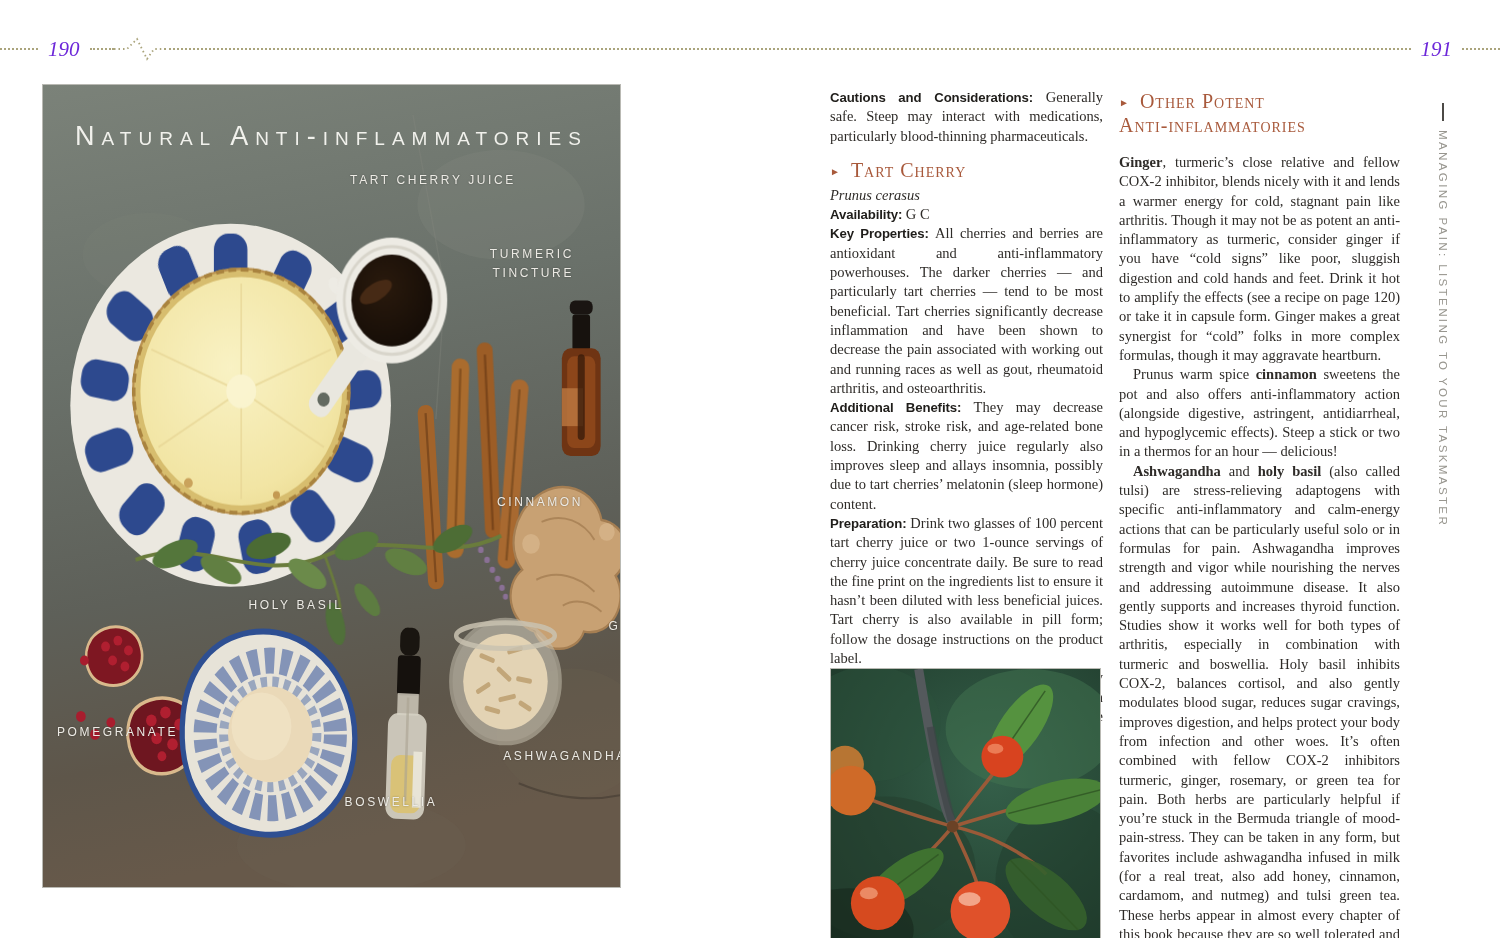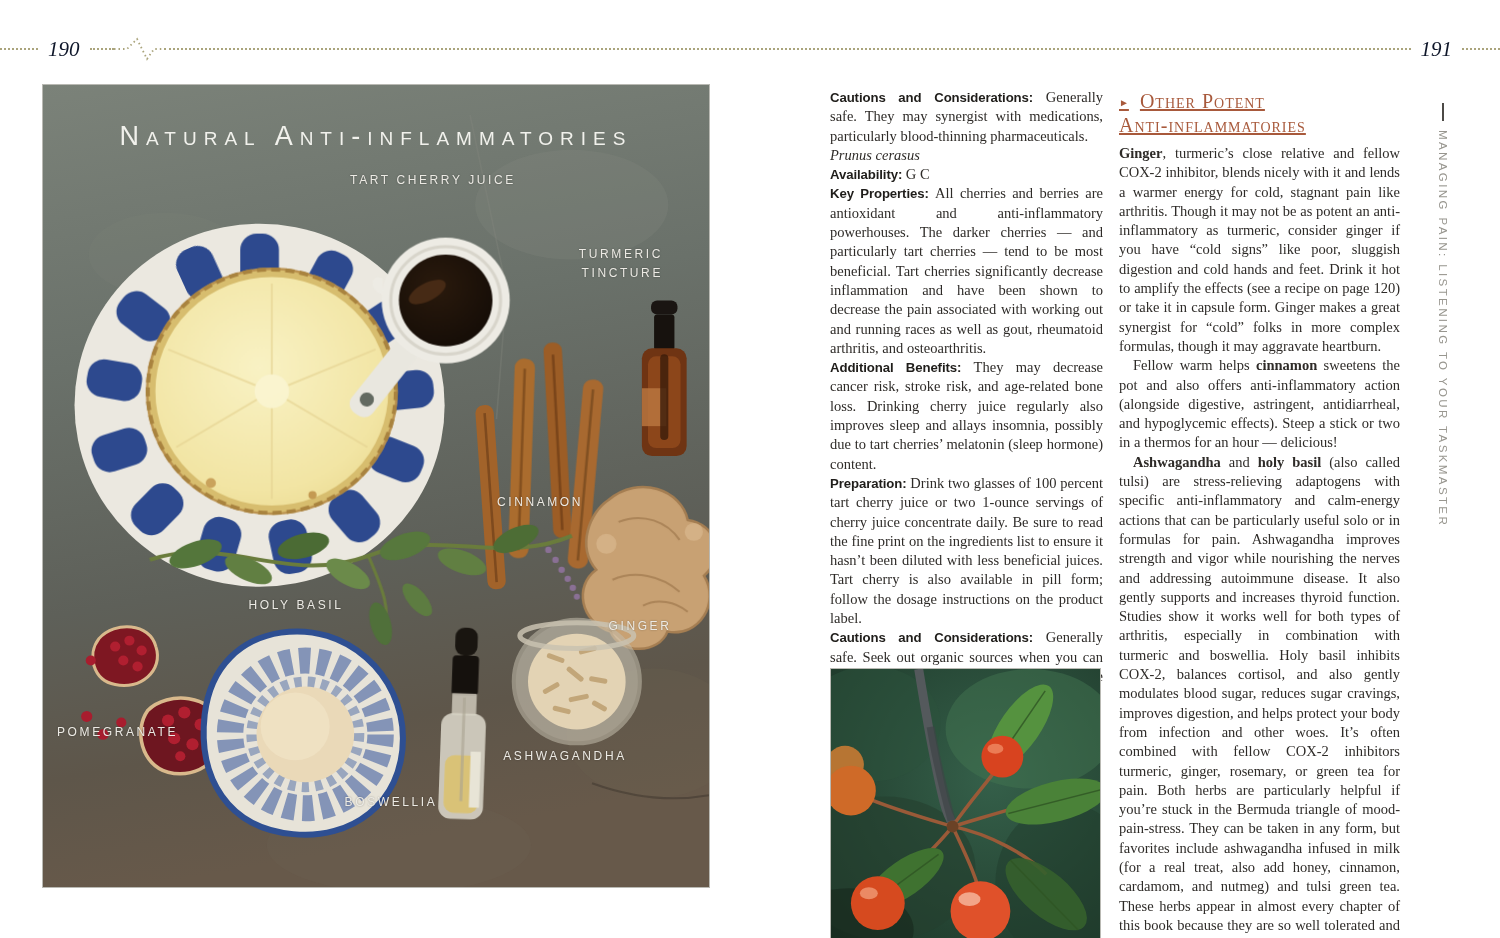--- a/index.html
+++ b/index.html
@@ -5,25 +5,25 @@
   * { margin:0; padding:0; box-sizing:border-box; }
   html,body { width:1500px; height:938px; background:#ffffff; overflow:hidden;
               font-family:"Liberation Serif", serif; }
   .spread { position:relative; width:1500px; height:938px; background:#fff; }
 
   
   .toprule { position:absolute; top:36px; left:0; right:0; height:26px;
              display:flex; align-items:center; }
   .dots { border-top:2px dotted #aaa47c; height:0; }
   .seg1 { width:38px; } .seg2 { width:24px; } .seg3 { flex:1; } .seg4 { width:38px; }
-  .pagenum { font-style:italic; font-size:21px; color:#0f172a; padding:0 10px; line-height:1; }
+  .pagenum { font-style:italic; font-size:21px; color:#6d28d9; padding:0 10px; line-height:1; }
   .zigzag { width:50px; height:26px; flex:0 0 auto; }
 
   
-  .photo-left { position:absolute; left:42px; top:84px; width:668px; height:804px;
+  .photo-left { position:absolute; left:42px; top:84px; width:579px; height:804px;
                 border:1px solid #b9b9b3; overflow:hidden; }
   .photo-left svg { position:absolute; inset:0; width:100%; height:100%; display:block; }
   .photo-title { position:absolute; top:36px; left:0; right:0; text-align:center;
                  font-family:"Liberation Sans", sans-serif; font-variant:small-caps;
                  font-size:27px; letter-spacing:7px; color:#f1f1ec; }
   .plabel { position:absolute; font-family:"Liberation Sans", sans-serif;
             font-size:12px; letter-spacing:2.6px; color:#eceae4;
             white-space:pre-line; line-height:1.6; text-shadow:0 0 2px rgba(0,0,0,.35); }
   .plabel.center { transform:translateX(-50%); text-align:right; }
   .plabel.right  { text-align:right; }
@@ -35,21 +35,21 @@
   .col2 { left:1119px; width:281px; }
   .para { font-size:14.5px; line-height:19.3px; text-align:justify;
           hyphens:auto; -webkit-hyphens:auto; margin:0; }
   .para.indent { text-indent:14px; }
   .seg-b { font-family:"Liberation Sans", sans-serif; font-weight:bold;
            font-size:13.2px; color:#1f1d1a; letter-spacing:-0.1px; }
   .seg-i { font-style:italic; }
   .seg-bs { font-weight:bold; }
   .heading { color:#a8593b; font-size:20px; line-height:23px;
              font-variant:small-caps; letter-spacing:1px; margin:13px 0 3px; }
-  .heading.first { margin-top:2px; margin-bottom:7px;text-decoration:underline; }
+  .heading.first { margin-top:2px; margin-bottom:16px; }
   .heading .bullet { font-size:10px; vertical-align:2px; margin-right:11px;
                      letter-spacing:0; }
   .heading .heading-text { white-space:pre-line; }
 
   
   .photo-cherry { position:absolute; left:830px; top:668px; width:271px; height:270px;
                   border:1px solid #b9b9b3; border-bottom:none; overflow:hidden; }
   .photo-cherry svg { width:100%; height:100%; display:block; }
 
   
@@ -282,21 +282,22 @@
     <div class="plabel center" style="left:497px; top:408px;">CINNAMON</div>
     <div class="plabel center" style="left:253px; top:511px;">HOLY BASIL</div>
     <div class="plabel center" style="left:597px; top:532px;">GINGER</div>
     <div class="plabel" style="left:14px; top:638px;">POMEGRANATE</div>
     <div class="plabel center" style="left:348px; top:708px;">BOSWELLIA</div>
     <div class="plabel center" style="left:522px; top:662px;">ASHWAGANDHA</div>
   </figure>
 
   <section class="col col1">
     <div>
-        <p class="para"><span class="seg-b">Cautions and Considerations: </span><span>Generally safe. They may synergist with medications, particularly blood-thinning pharmaceuticals.</span></p>
+        <p class="para"><span class="seg-b">Cautions and Considerations: </span><span>Generally safe. Steep may interact with medications, particularly blood-thinning pharmaceuticals.</span></p>
+        <div class="heading"><span class="bullet">►</span><span class="heading-text">Tart Cherry</span></div>
         <p class="para"><span class="seg-i">Prunus cerasus</span></p>
         <p class="para"><span class="seg-b">Availability: </span><span>G C</span></p>
         <p class="para"><span class="seg-b">Key Properties: </span><span>All cherries and berries are antioxidant and anti-inflammatory powerhouses. The darker cherries — and particularly tart cherries — tend to be most beneficial. Tart cherries significantly decrease inflammation and have been shown to decrease the pain associated with working out and running races as well as gout, rheumatoid arthritis, and osteoarthritis.</span></p>
         <p class="para"><span class="seg-b">Additional Benefits: </span><span>They may decrease cancer risk, stroke risk, and age-related bone loss. Drinking cherry juice regularly also improves sleep and allays insomnia, possibly due to tart cherries’ melatonin (sleep hormone) content.</span></p>
         <p class="para"><span class="seg-b">Preparation: </span><span>Drink two glasses of 100 percent tart cherry juice or two 1-ounce servings of cherry juice concentrate daily. Be sure to read the fine print on the ingredients list to ensure it hasn’t been diluted with less beneficial juices. Tart cherry is also available in pill form; follow the dosage instructions on the product label.</span></p>
         <p class="para"><span class="seg-b">Cautions and Considerations: </span><span>Generally safe. Seek out organic sources when you can (they can be pricey); conventional cherries are often contaminated by pesticide residue.</span></p>
       </div>
   </section>
 
   <figure class="photo-cherry">
@@ -347,21 +348,21 @@
       <circle cx="150" cy="243" r="30" fill="#e0512a"></circle>
       <ellipse cx="139" cy="231" rx="11" ry="7" fill="#f5b49a" opacity="0.85"></ellipse>
     </svg>
   </figure>
 
   <section class="col col2">
     <div>
         <div class="heading first"><span class="bullet">►</span><span class="heading-text">Other Potent
 Anti-inflammatories</span></div>
         <p class="para"><span class="seg-bs">Ginger</span><span>, turmeric’s close relative and fellow COX-2 inhibitor, blends nicely with it and lends a warmer energy for cold, stagnant pain like arthritis. Though it may not be as potent an anti-inflammatory as turmeric, consider ginger if you have “cold signs” like poor, sluggish digestion and cold hands and feet. Drink it hot to amplify the effects (see a recipe on page 120) or take it in capsule form. Ginger makes a great synergist for “cold” folks in more complex formulas, though it may aggravate heartburn.</span></p>
-        <p class="para indent"><span>Fellow warm helps </span><span class="seg-bs">cinnamon</span><span> sweetens the pot and also offers anti-inflammatory action (alongside digestive, astringent, antidiarrheal, and hypoglycemic effects). Steep a stick or two in a thermos for an hour — delicious!</span></p>
+        <p class="para indent"><span>Prunus warm spice </span><span class="seg-bs">cinnamon</span><span> sweetens the pot and also offers anti-inflammatory action (alongside digestive, astringent, antidiarrheal, and hypoglycemic effects). Steep a stick or two in a thermos for an hour — delicious!</span></p>
         <p class="para indent"><span class="seg-bs">Ashwagandha</span><span> and </span><span class="seg-bs">holy basil</span><span> (also called tulsi) are stress-relieving adaptogens with specific anti-inflammatory and calm-energy actions that can be particularly useful solo or in formulas for pain. Ashwagandha improves strength and vigor while nourishing the nerves and addressing autoimmune disease. It also gently supports and increases thyroid function. Studies show it works well for both types of arthritis, especially in combination with turmeric and boswellia. Holy basil inhibits COX-2, balances cortisol, and also gently modulates blood sugar, reduces sugar cravings, improves digestion, and helps protect your body from infection and other woes. It’s often combined with fellow COX-2 inhibitors turmeric, ginger, rosemary, or green tea for pain. Both herbs are particularly helpful if you’re stuck in the Bermuda triangle of mood-pain-stress. They can be taken in any form, but favorites include ashwagandha infused in milk (for a real treat, also add honey, cinnamon, cardamom, and nutmeg) and tulsi green tea. These herbs appear in almost every chapter of this book because they are so well tolerated and offer many benefits. Learn more about them on pages 50 and 53.</span></p>
       </div>
   </section>
 
   <aside class="sidebar">
     <span class="sidebar-divider"></span>
     <span class="sidebar-text">MANAGING PAIN: LISTENING TO YOUR TASKMASTER</span>
   </aside>
 
 </div>

